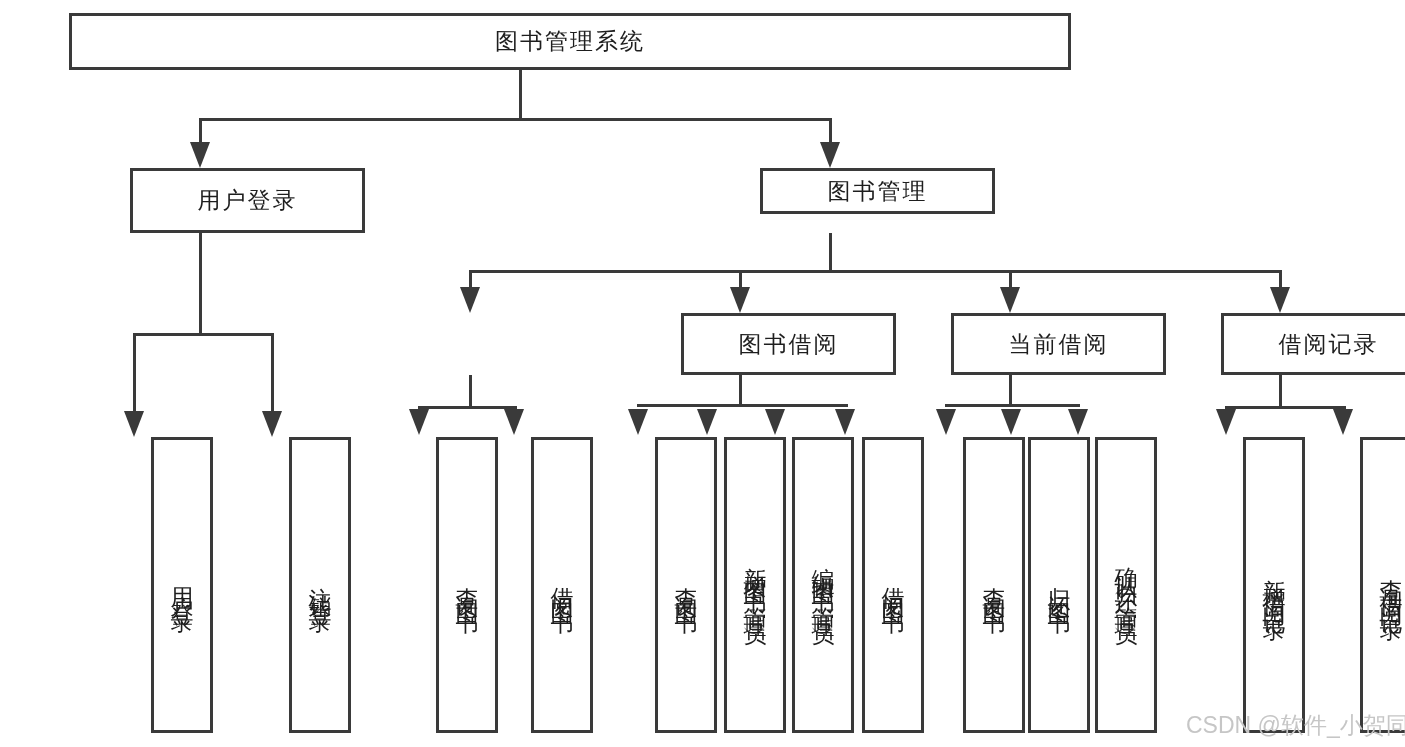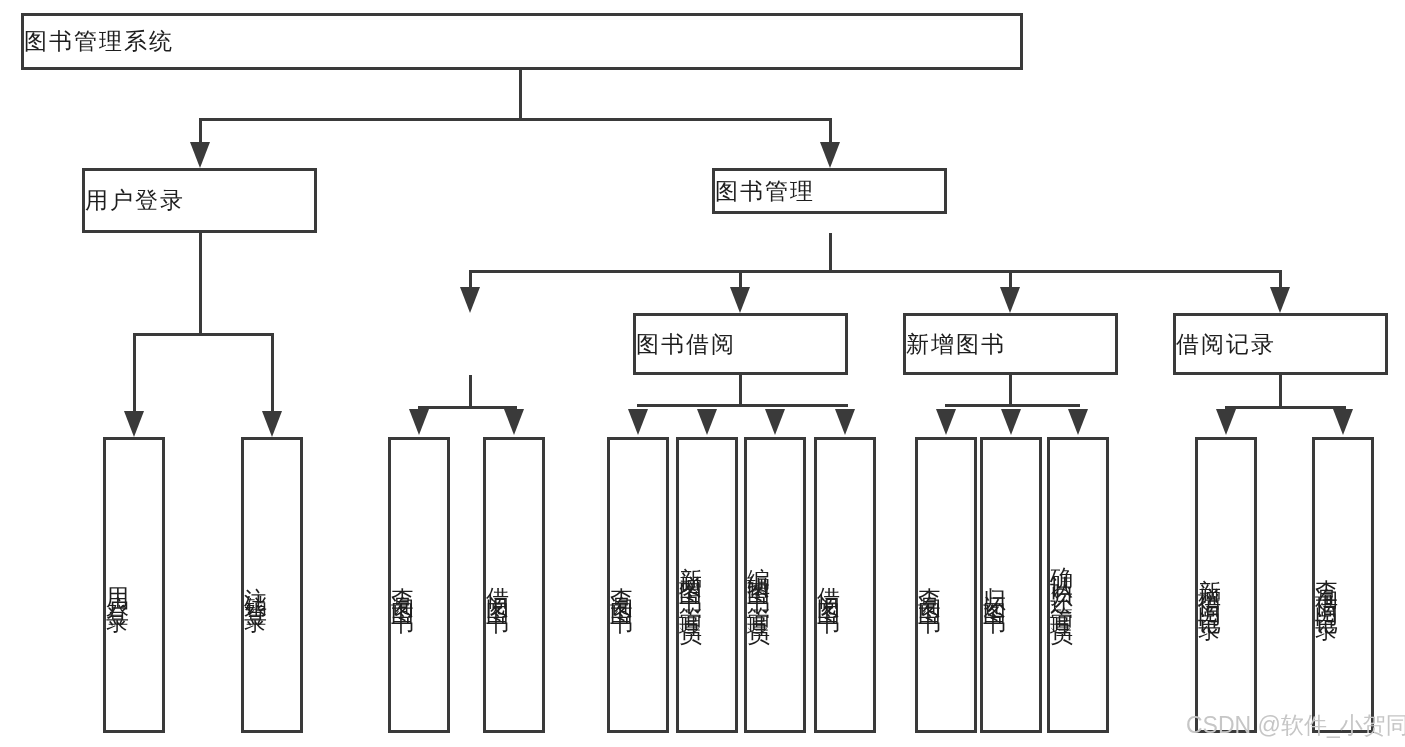--- a/index.html
+++ b/index.html
@@ -8,21 +8,21 @@
     --background:#ffffff;
     --watermark:#c6c6c6;
   }
   html,body{margin:0;padding:0;background:var(--background);}
   .canvas{
     position:relative;width:1405px;height:747px;background:var(--background);
     overflow:hidden;font-family:"Liberation Sans", sans-serif;color:var(--text);
   }
   .box{
     position:absolute;box-sizing:border-box;background:#ffffff;
-    border:3px solid var(--line);display:flex;align-items:center;justify-content:flex-start;
+    border:3px solid var(--line);display:flex;align-items:center;justify-content:center;margin-left:48px;
   }
   .box.h span{
     font-size:23px;letter-spacing:2px;color:var(--text);white-space:nowrap;
   }
   .box.v span{
     writing-mode:vertical-rl;text-orientation:mixed;font-size:23px;
     letter-spacing:8px;color:var(--text);line-height:1;
   }
   .vline,.hline{position:absolute;background:var(--line);}
   .arrow{
@@ -51,21 +51,21 @@
   <div class="box h" style="left:712px;top:168px;width:235px;height:46px">
     <span>图书管理</span>
   </div>
 
 
   <div class="box h" style="left:633px;top:313px;width:215px;height:62px">
     <span>图书借阅</span>
   </div>
 
   <div class="box h" style="left:903px;top:313px;width:215px;height:62px">
-    <span>新增图书</span>
+    <span>当前借阅</span>
   </div>
 
   <div class="box h" style="left:1173px;top:313px;width:215px;height:62px">
     <span>借阅记录</span>
   </div>
 
   <div class="box v" style="left:103px;top:437px;width:62px;height:296px">
     <span>用户登录</span>
   </div>
   <div class="box v" style="left:241px;top:437px;width:62px;height:296px">

